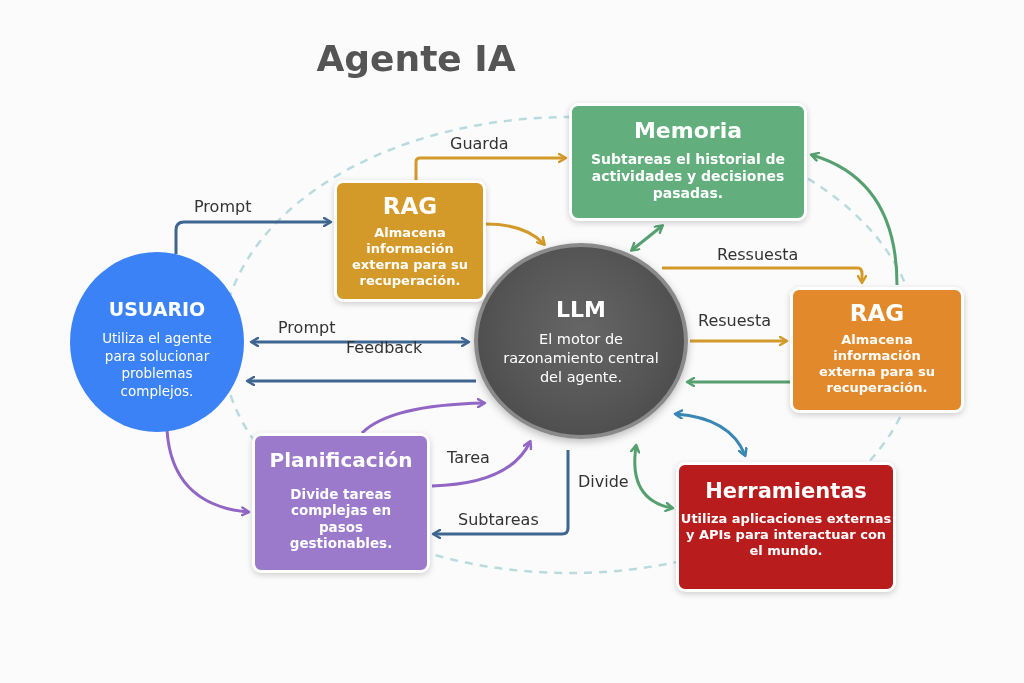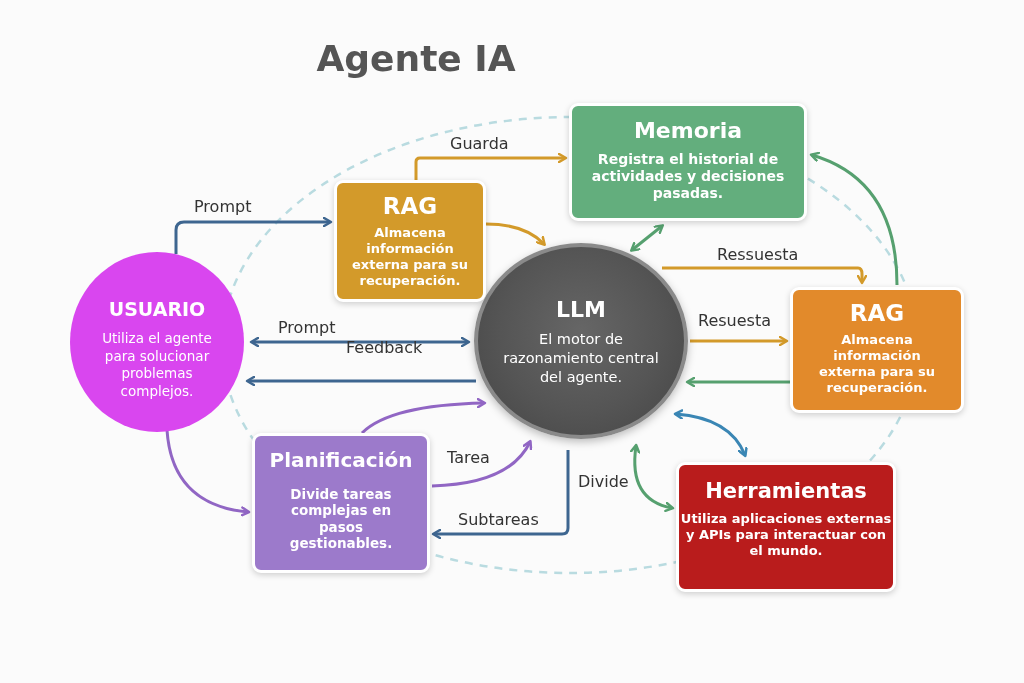--- a/index.html
+++ b/index.html
@@ -28,21 +28,21 @@
 
   #plan { left: 252px; top: 433px; width: 178px; height: 140px; background: #9c7acb; }
   #plan .ttl { font-size: 20px; margin-top: 12px; }
   #plan .desc { font-size: 13.5px; margin-top: 14px; padding: 0 16px; }
 
   #herr { left: 676px; top: 462px; width: 220px; height: 130px; background: #b91c1c; }
   #herr .ttl { font-size: 21px; margin-top: 14px; }
   #herr .desc { font-size: 13px; margin-top: 8px; padding: 0 0; }
 
   #usuario { position: absolute; left: 70px; top: 252px; width: 174px; height: 180px; border-radius: 50%;
-             background: #d946ef; color: #fff; text-align: center; box-sizing: border-box; }
+             background: #3b82f6; color: #fff; text-align: center; box-sizing: border-box; }
   #usuario .ttl { display: block; font-weight: bold; font-size: 19px; margin-top: 46px; }
   #usuario .desc { display: block; font-size: 13.5px; margin-top: 10px; line-height: 1.3; padding: 0 16px; }
 
   #llm { position: absolute; left: 474px; top: 243px; width: 214px; height: 196px; border-radius: 50%;
          background: radial-gradient(circle at 50% 45%, #666 0%, #555 55%, #444 100%);
          border: 4px solid #8a8a8a; box-sizing: border-box; color: #fff; text-align: center;
          box-shadow: 0 3px 8px rgba(0,0,0,0.25); }
   #llm .ttl { display: block; font-weight: bold; font-size: 22px; margin-top: 50px; }
   #llm .desc { display: block; font-size: 14.5px; margin-top: 8px; line-height: 1.3; padding: 0 20px; }
 </style>
@@ -124,21 +124,21 @@
   <span class="desc">El motor de razonamiento central del agente.</span>
 </div>
 
 <div id="rag1" class="node">
   <span class="ttl">RAG</span>
   <span class="desc">Almacena información externa para su recuperación.</span>
 </div>
 
 <div id="mem" class="node">
   <span class="ttl">Memoria</span>
-  <span class="desc">Registra el historial de actividades y decisiones pasadas.</span>
+  <span class="desc">Subtareas el historial de actividades y decisiones pasadas.</span>
 </div>
 
 <div id="rag2" class="node">
   <span class="ttl">RAG</span>
   <span class="desc">Almacena información externa para su recuperación.</span>
 </div>
 
 <div id="plan" class="node">
   <span class="ttl">Planificación</span>
   <span class="desc">Divide tareas complejas en pasos gestionables.</span>

